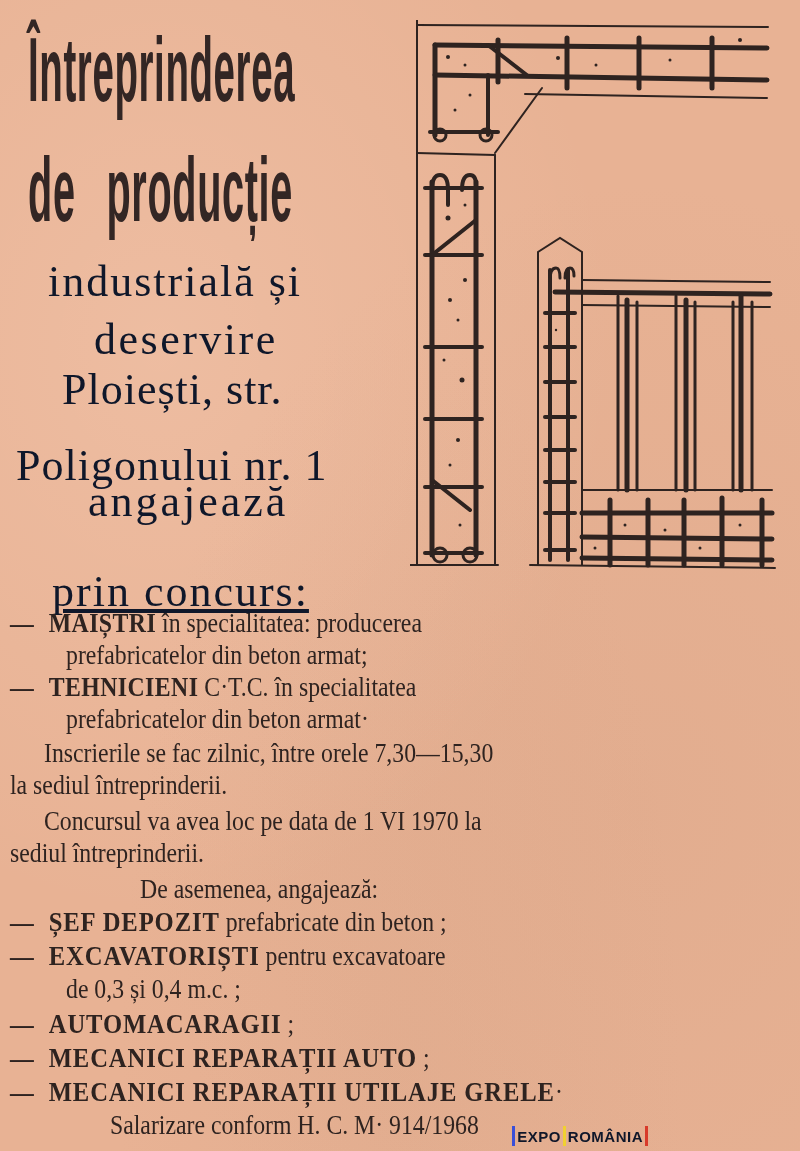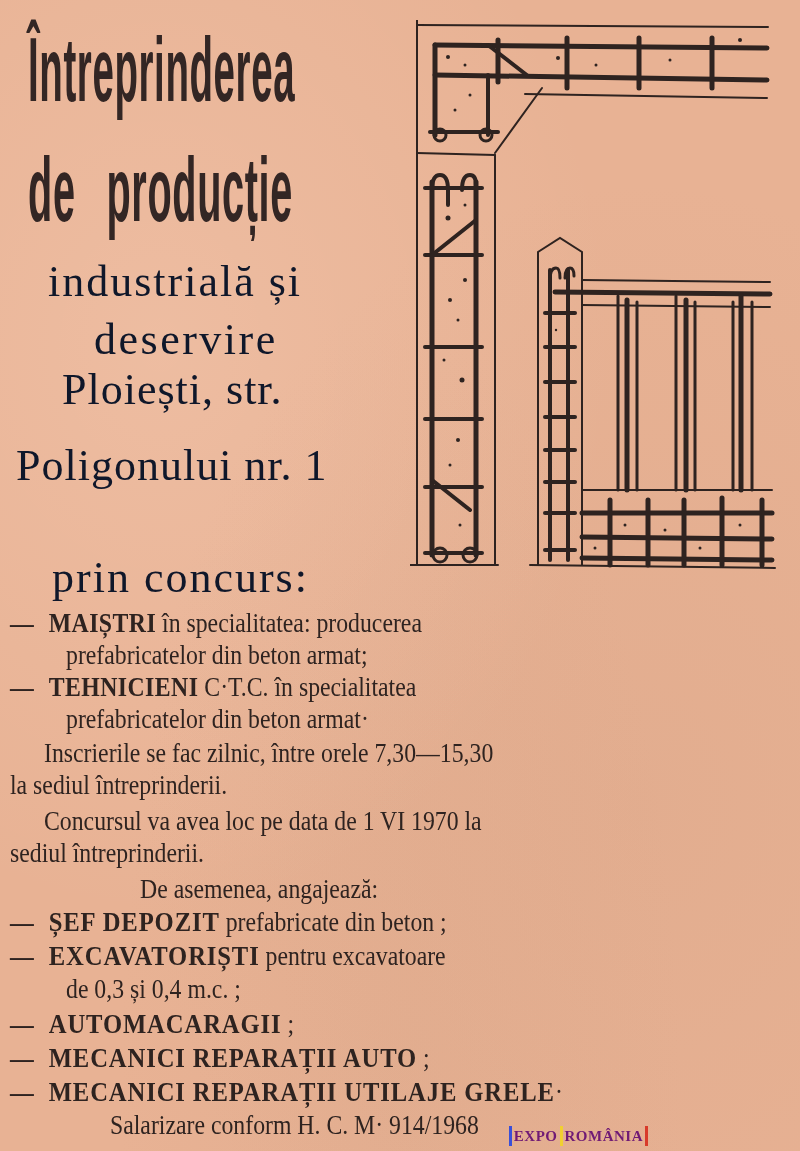--- a/index.html
+++ b/index.html
@@ -44,21 +44,21 @@
       font-size: 44px;
       white-space: nowrap;
       letter-spacing: 1px;
       line-height: 1;
     }
     .s1 { left: 48px; top: 260px; letter-spacing: 2px; }
     .s2 { left: 94px; top: 318px; letter-spacing: 2.5px; }
     .s3 { left: 62px; top: 368px; }
     .s4 { left: 16px; top: 444px; }
     .s5 { left: 88px; top: 480px; letter-spacing: 3px; }
-    .s6 { left: 52px; top: 556px; letter-spacing: 2px; }
+    .s6 { left: 52px; top: 570px; letter-spacing: 2px; text-decoration: underline; }
 
     
     .body-text {
       position: absolute;
       left: 10px;
       top: 606px;
       width: 790px;
       font-family: "Liberation Serif", serif;
       font-size: 27px;
       color: #2e2320;
@@ -91,24 +91,24 @@
       top: 20px;
       width: 380px;
       height: 560px;
     }
 
     
     .watermark {
       position: absolute;
       right: 10px;
       bottom: 5px;
-      font-family: Liberation Serif, serif;
+      font-family: Liberation Sans, sans-serif;
       font-weight: bold;
       font-size: 15px;
-      color: #701a75;
+      color: #0f172a;
       display: flex;
       align-items: center;
       letter-spacing: 0.5px;
       text-align: right;
     }
     .wm-bar {
       display: inline-block;
       width: 3px;
       height: 20px;
       margin: 0 2px;
@@ -119,20 +119,21 @@
 
 <div class="page">
 
   <div class="headline hl1">Întreprinderea</div>
   <div class="headline hl2">de producție</div>
 
   <div class="subhead s1">industrială și</div>
   <div class="subhead s3">Ploiești, str.</div>
   <div class="subhead s2">deservire</div>
   <div class="subhead s4">Poligonului nr. 1</div>
+  <div class="subhead s5">angajează</div>
   <div class="subhead s6">prin concurs:</div>
 
   <div class="illustration">
     <svg width="380" height="560" viewBox="0 0 380 560" xmlns="http://www.w3.org/2000/svg">
       <g stroke="#2e2320" fill="none" stroke-linecap="round">
 
         <line x1="7" y1="5" x2="358" y2="7" stroke-width="2"></line>
         <line x1="7" y1="0" x2="7" y2="545" stroke-width="2"></line>
         <line x1="0" y1="545" x2="88" y2="545" stroke-width="2"></line>
 

